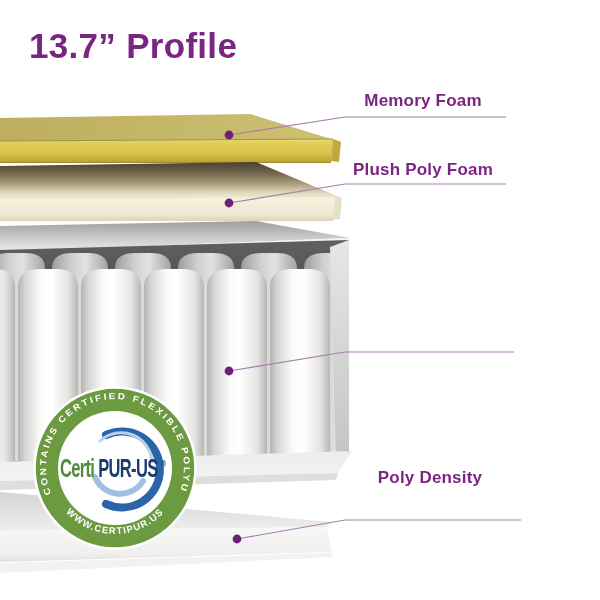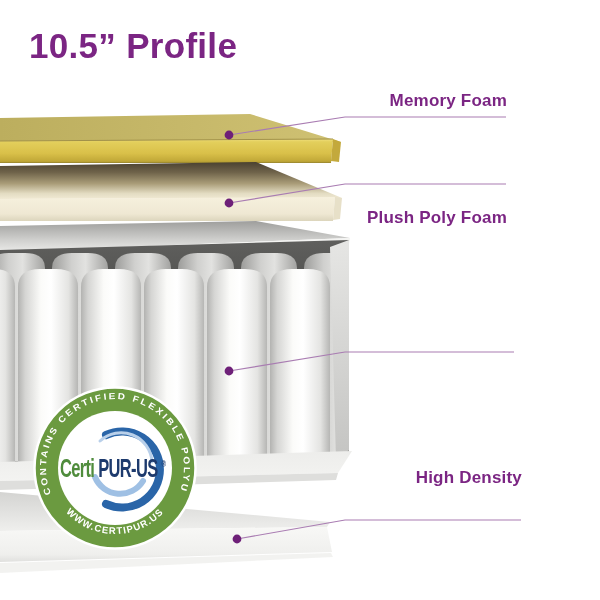--- a/index.html
+++ b/index.html
@@ -2,23 +2,23 @@
 <html><head>
 <meta charset="utf-8">
 <style>
   html,body{margin:0;padding:0;background:#ffffff;}
   #stage{position:relative;width:600px;height:600px;background:#ffffff;overflow:hidden;
          font-family:"Liberation Sans",sans-serif;}
   #art{position:absolute;left:0;top:0;}
   .title{position:absolute;left:29px;top:26px;font-size:35px;font-weight:bold;
          color:#7b2583;letter-spacing:0.3px;}
   .callout{position:absolute;color:#7b2583;font-weight:bold;font-size:17px;
-           text-align:right;line-height:22px;letter-spacing:0.2px;}
+           text-align:center;line-height:22px;letter-spacing:0.2px;}
   .co-memory{left:339px;top:90px;width:168px;}
-  .co-plush{left:339px;top:159px;width:168px;margin-top:48px;}
+  .co-plush{left:339px;top:159px;width:168px;}
   .co-spring{left:336px;top:300px;width:180px;}
   .co-base{left:338px;top:467px;width:184px;}
   svg text{font-family:"Liberation Sans",sans-serif;}
 </style>
 </head>
 <body>
 
 <div id="stage">
 
   <svg id="art" width="600" height="600" viewBox="0 0 600 600">
@@ -179,24 +179,24 @@
       <polyline points="237,539 345,520 521,520"></polyline>
     </g>
     <g fill="#6e2078">
       <circle cx="229" cy="135" r="4.4"></circle>
       <circle cx="229" cy="203" r="4.4"></circle>
       <circle cx="229" cy="371" r="4.4"></circle>
       <circle cx="237" cy="539" r="4.4"></circle>
     </g>
   </svg>
 
-  <div class="title">10.5” Profile</div>
+  <div class="title">13.7” Profile</div>
 
   <div class="callout co-memory">Memory Foam</div>
 
   <div class="callout co-plush">Plush Poly Foam</div>
 
 
   <div class="callout co-base">
-    <div>High Density</div>
+    <div>Poly Density</div>
   </div>
 
 </div>
 
 </body></html>

